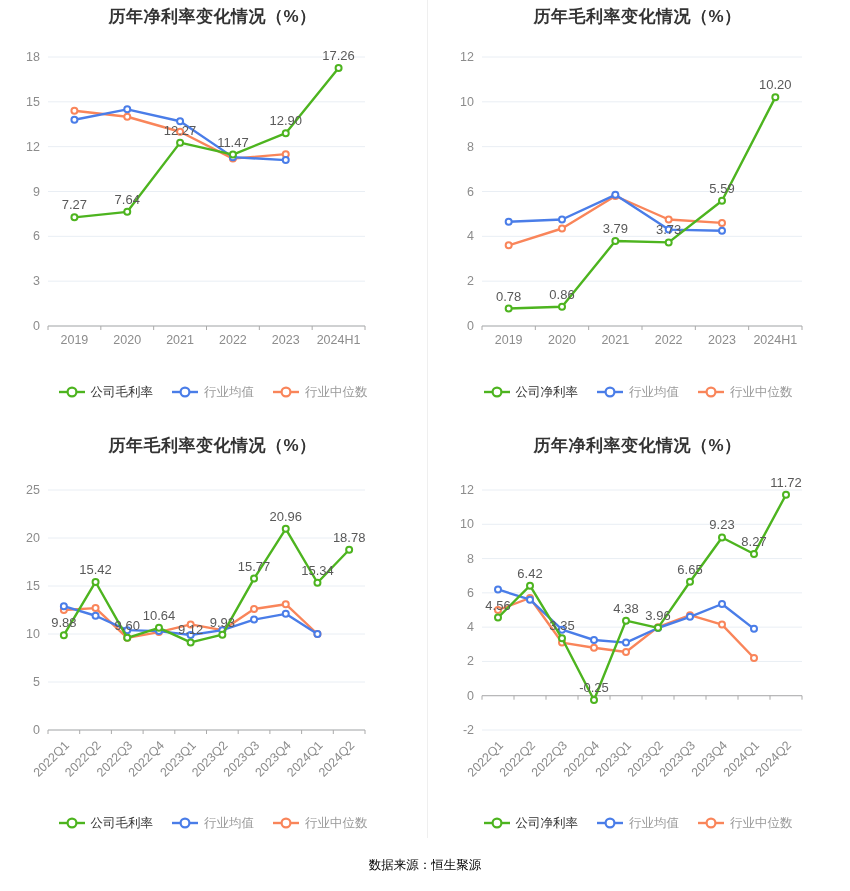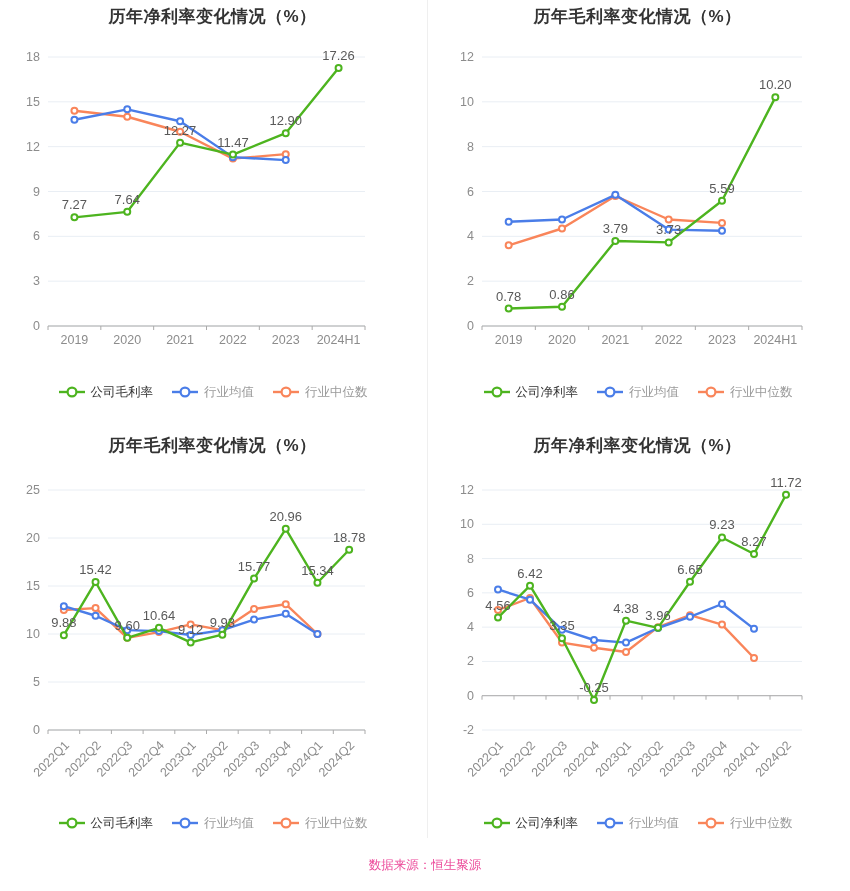--- a/index.html
+++ b/index.html
@@ -24,21 +24,21 @@
   .legend{
     position:absolute;left:0;right:0;display:flex;justify-content:center;
     align-items:center;gap:18px;
   }
   .panel.row-top .legend{top:385px;}
   .panel.row-bottom .legend{top:396px;}
   .legend-item{display:flex;align-items:center;gap:5px;cursor:pointer;}
   .legend-item span{font-size:12.5px;line-height:14px;}
   .footer{
     position:absolute;left:0;top:857px;width:850px;text-align:center;
-    font-size:12.5px;color:#ec4899;
+    font-size:12.5px;color:#000000;
   }
   svg text{font-family:"Liberation Sans","DejaVu Sans",sans-serif;}
 </style>
 </head>
 <body>
 
 <div class="charts-grid">
 
   <div class="panel row-top col-left">
     <svg class="chart" width="425" height="420">

